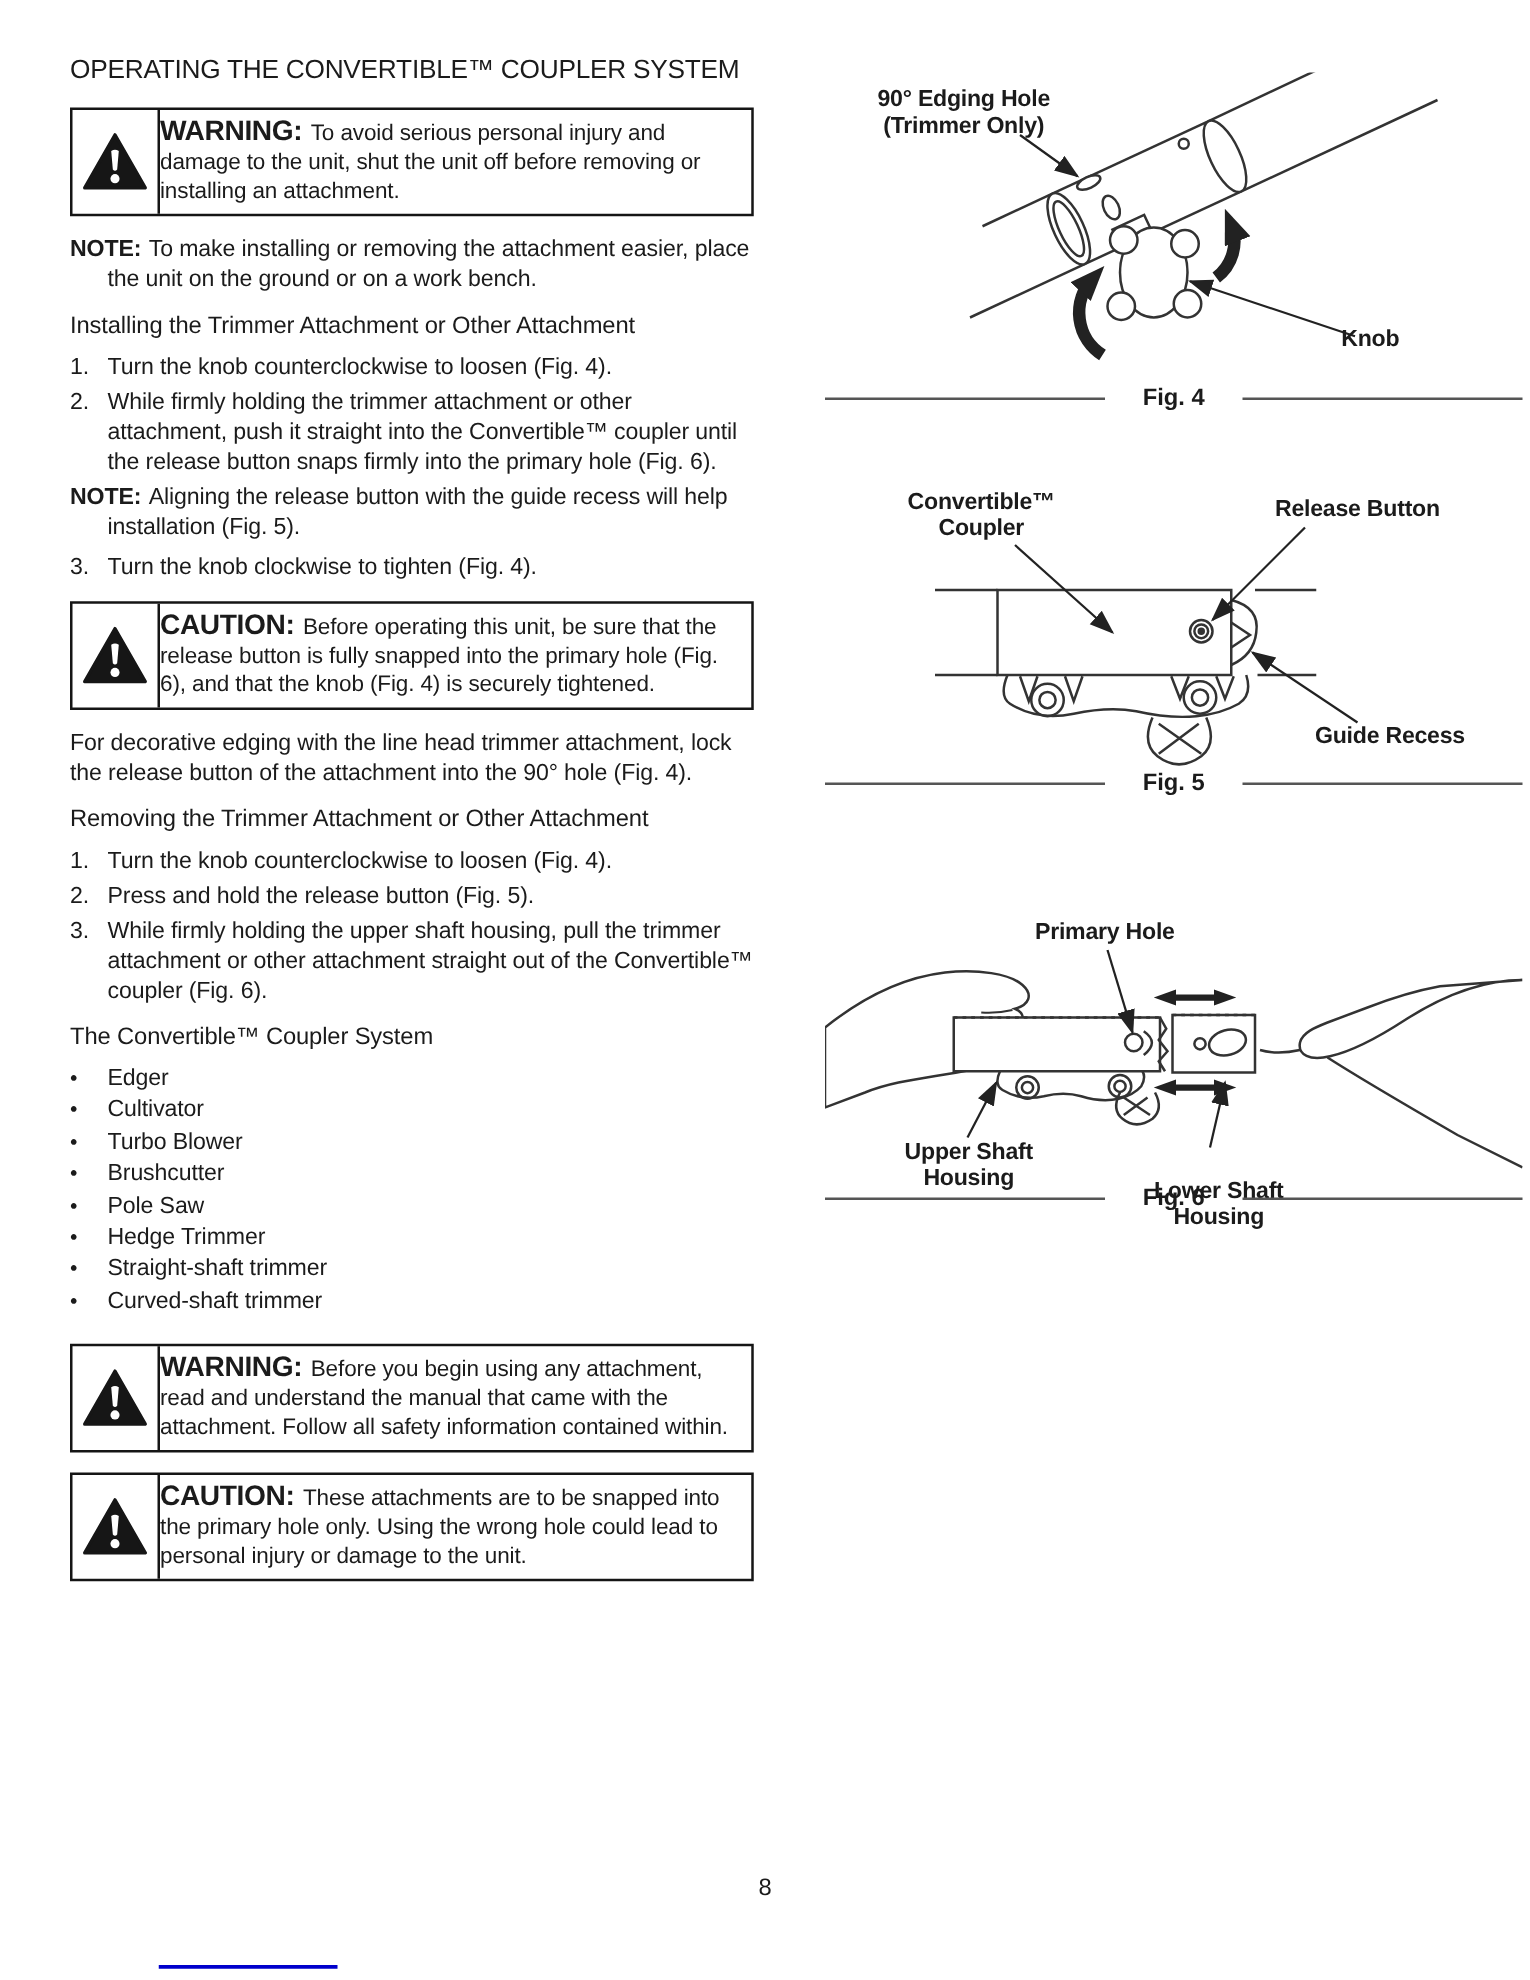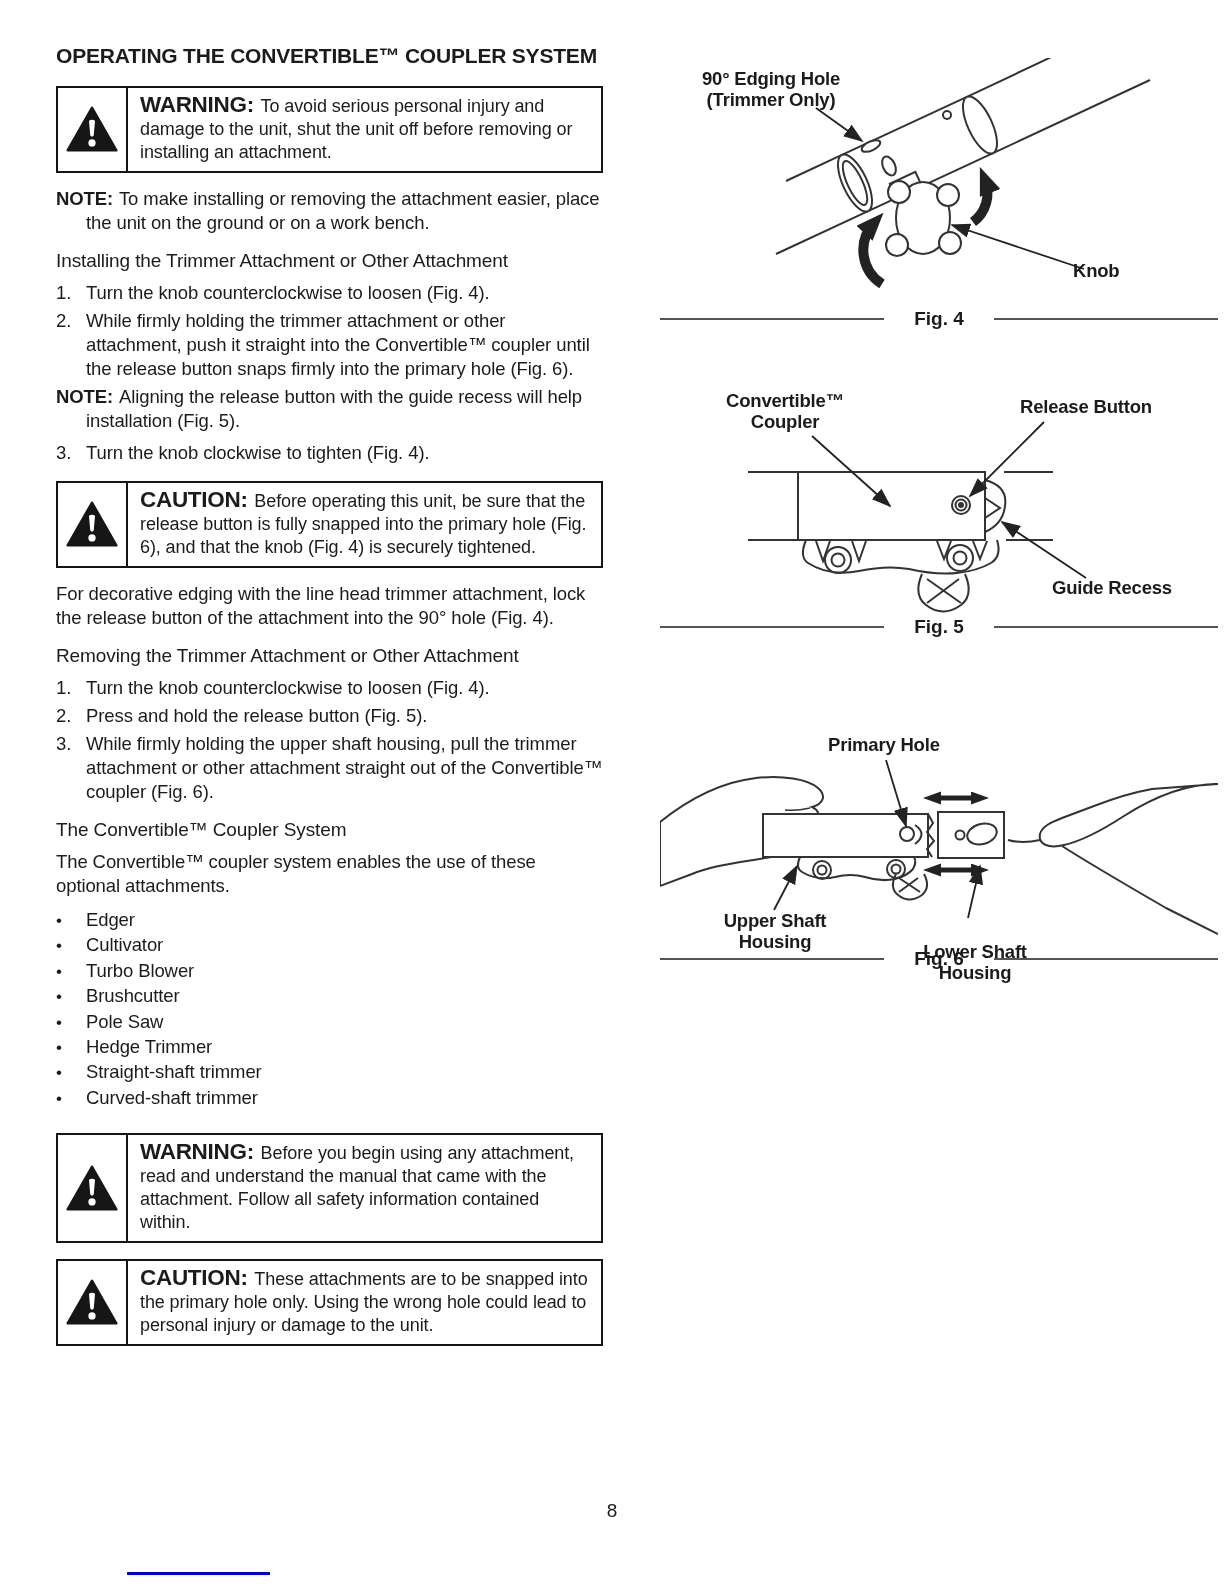--- a/index.html
+++ b/index.html
@@ -2,36 +2,36 @@
 <html><head>
 <meta charset="utf-8">
 <style>
   html,body { margin:0; padding:0; background:#ffffff; }
   .page {
     position:relative; width:1224px; height:1584px; background:#fff;
     font-family:"Liberation Sans", sans-serif; color:#1b1b1b; overflow:hidden;
   }
   
   .left-col { position:absolute; left:56px; top:44px; width:547px; font-size:18.5px; line-height:24px; letter-spacing:-0.1px; }
-  h1.title { font-size:21px; line-height:24px; font-weight:bold; margin:0 0 18px 0; letter-spacing:-0.2px; }
+  h1.title { font-size:21px; line-height:24px; font-weight:normal; margin:0 0 18px 0; letter-spacing:-0.2px; }
   h3.subhead { font-size:19px; font-weight:normal; margin:14px 0 8px 0; }
   p.para { margin:0 0 10px 0; }
   p.note { margin:0 0 8px 0; padding-left:30px; text-indent:-30px; }
   .b { font-weight:bold; margin-right:0.32em; }
   .step { display:flex; margin:0 0 4px 0; }
   .step .num { width:30px; flex:0 0 30px; }
   .step .txt { flex:1; }
   .bullets { margin:2px 0 6px 0; }
   .bullet-item { display:flex; line-height:24.4px; }
   .bullet-item .dot { width:30px; flex:0 0 30px; }
   .bullet-item .dot::before { content:"•"; font-size:17px; }
   
   .alert { display:flex; border:2.5px solid #151515; margin:16px 0 14px 0; background:#fff; }
   .alert-icon { flex:0 0 68px; border-right:2.5px solid #151515; display:flex; align-items:center; justify-content:center; }
-  .alert-body { flex:1; padding:5px 12px 7px 12px; font-size:18px; line-height:23px; }
+  .alert-body { flex:1; padding:5px 12px 7px 0; font-size:18px; line-height:23px; }
   .alert-label { font-weight:bold; font-size:22.5px; letter-spacing:-0.3px; margin-right:0.3em; }
   
   .figure { position:absolute; left:660px; width:558px;text-decoration:underline; }
   .fig4 { top:58px;  height:272px; }
   .fig5 { top:388px; height:250px; }
   .fig6 { top:722px; height:248px; }
   .art { position:absolute; left:0; top:0; }
   .fig-label {
     position:absolute; font-weight:bold; font-size:18.5px; line-height:21px;
     white-space:pre-line; text-align:center; letter-spacing:-0.2px;
@@ -115,21 +115,20 @@
       <span class="num">2.</span>
       <span class="txt">Press and hold the release button (Fig. 5).</span>
     </div>
     <div class="step">
       <span class="num">3.</span>
       <span class="txt">While firmly holding the upper shaft housing, pull the trimmer attachment or other attachment straight out of the Convertible™ coupler (Fig. 6).</span>
     </div>
 
     <h3 class="subhead">The Convertible™ Coupler System</h3>
 
-    <p class="para">The Convertible™ coupler system enables the use of these optional attachments.</p>
 
     <div class="bullets">
       <div class="bullet-item">
           <span class="dot"></span>
           <span>Edger</span>
         </div>
       <div class="bullet-item">
           <span class="dot"></span>
           <span>Cultivator</span>
         </div>

